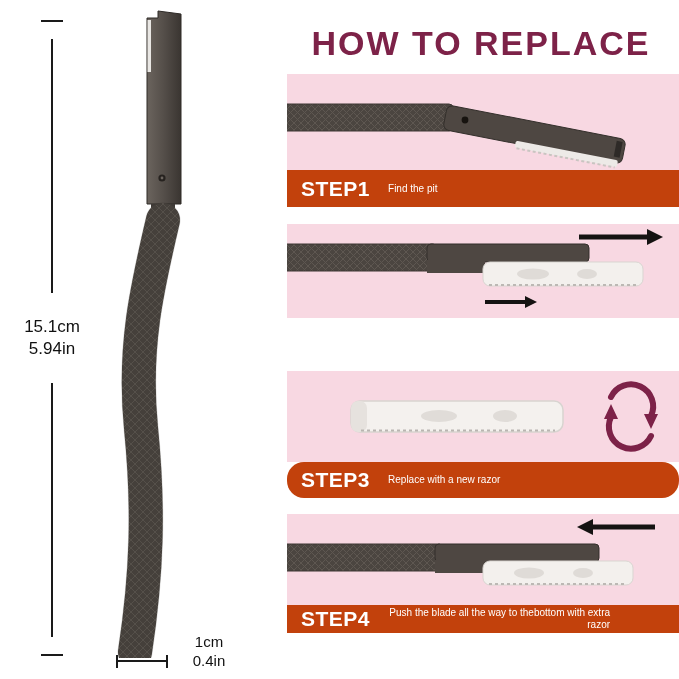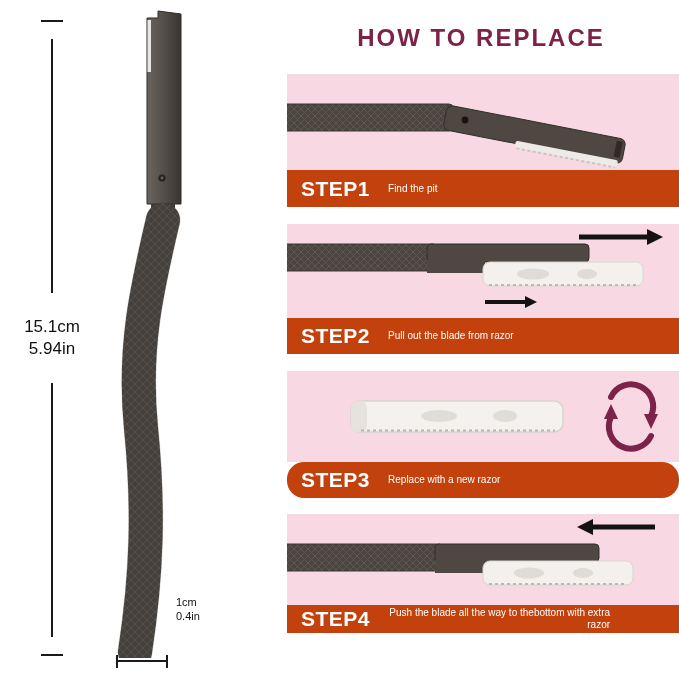--- a/index.html
+++ b/index.html
@@ -28,28 +28,28 @@
 
   .razor-svg { position:absolute; left:95px; top:8px; }
 
   .hdim {
     position:absolute; left:116px; top:654px; width:52px; height:14px;
     display:flex; align-items:center;
   }
   .hdim .cap { width:2px; height:13px; background:#1a1a1a; flex:0 0 auto; }
   .hdim .seg { height:2px; background:#1a1a1a; flex:1 1 auto; }
   .hlabel {
-    position:absolute; left:176px; top:596px; width:66px;
-    text-align:left; font-size:11px; line-height:1.25; white-space:nowrap;
+    position:absolute; left:176px; top:633px; width:66px;
+    text-align:center; font-size:15px; line-height:1.25; white-space:nowrap;
   }
 
   
   .title {
     position:absolute; left:283px; top:24px; width:396px;
-    text-align:center; font-size:24px; font-weight:800;
+    text-align:center; font-size:34px; font-weight:800;
     letter-spacing:2px; color:#7d2248;
   }
 
   .step { position:absolute; left:287px; width:392px; }
   .step-img { width:100%; background:#f8d8e2; overflow:hidden; }
   .step-img svg { display:block; }
   .step-banner {
     width:100%; background:#c2410c; color:#ffffff;
     display:flex; align-items:center;
   }
@@ -164,24 +164,20 @@
         <ellipse cx="246" cy="50" rx="16" ry="5.5" fill="#dfdbd7"></ellipse>
         <ellipse cx="300" cy="50" rx="10" ry="5" fill="#dfdbd7"></ellipse>
         <line x1="202" y1="61" x2="350" y2="61" stroke="#bcb8b4" stroke-width="2" stroke-dasharray="3 3"></line>
       </g>
       <g>
         <line x1="198" y1="78" x2="238" y2="78" stroke="#151312" stroke-width="4"></line>
         <polygon points="238,72 250,78 238,84" fill="#151312"></polygon>
       </g>
     </svg>
   </div>
-  <div class="step-banner">
-    <span class="step-label">STEP2</span>
-    <span class="step-text">Pull out the blade from razor</span>
-  </div>
 </div>
 
 <div class="step s3">
   <div class="step-img">
     <svg width="392" height="91" viewBox="0 0 392 91" preserveAspectRatio="none">
       <g>
         <rect x="64" y="30" width="212" height="31" rx="9" fill="#f4f1ee" stroke="#d8d4d0" stroke-width="1.5"></rect>
         <rect x="64" y="30" width="16" height="31" rx="7" fill="#e6e2de"></rect>
         <ellipse cx="152" cy="45" rx="18" ry="6" fill="#e0dcd8"></ellipse>
         <ellipse cx="218" cy="45" rx="12" ry="6" fill="#e0dcd8"></ellipse>

